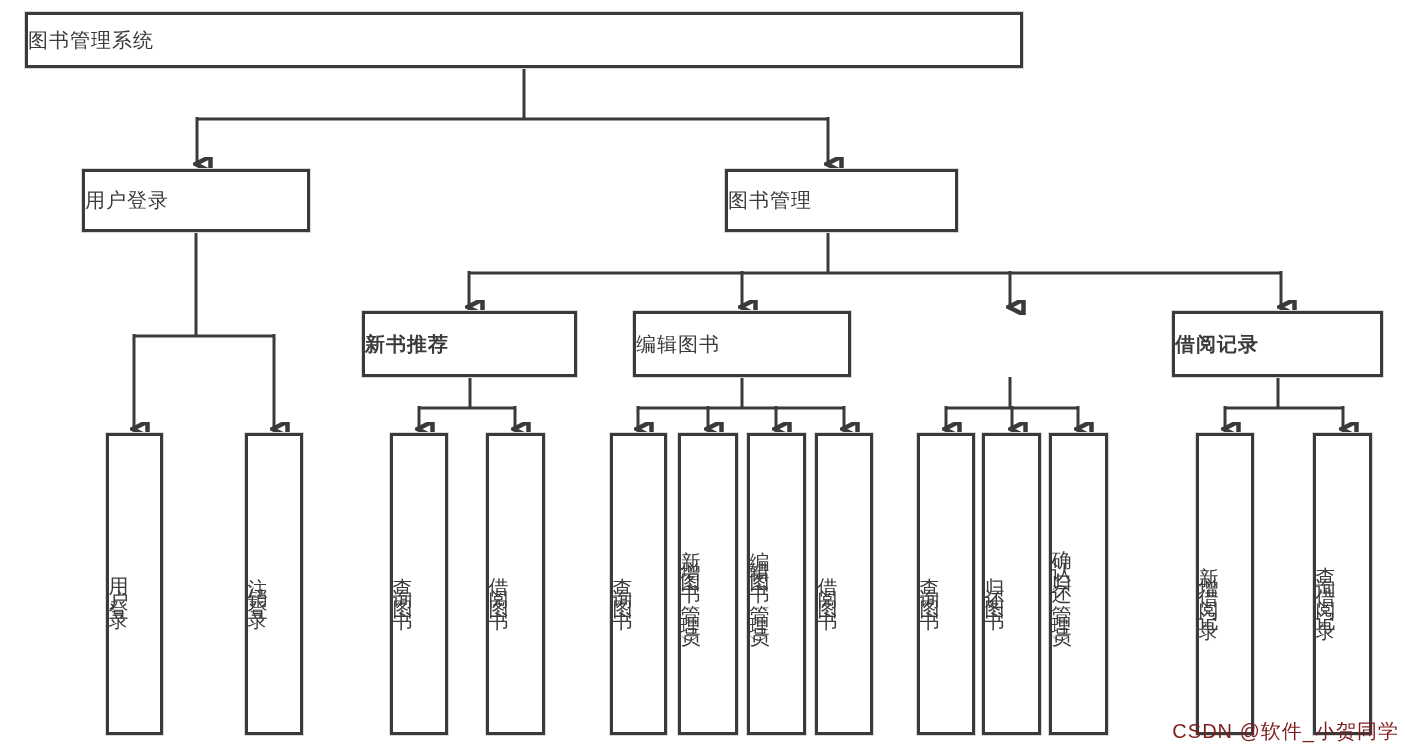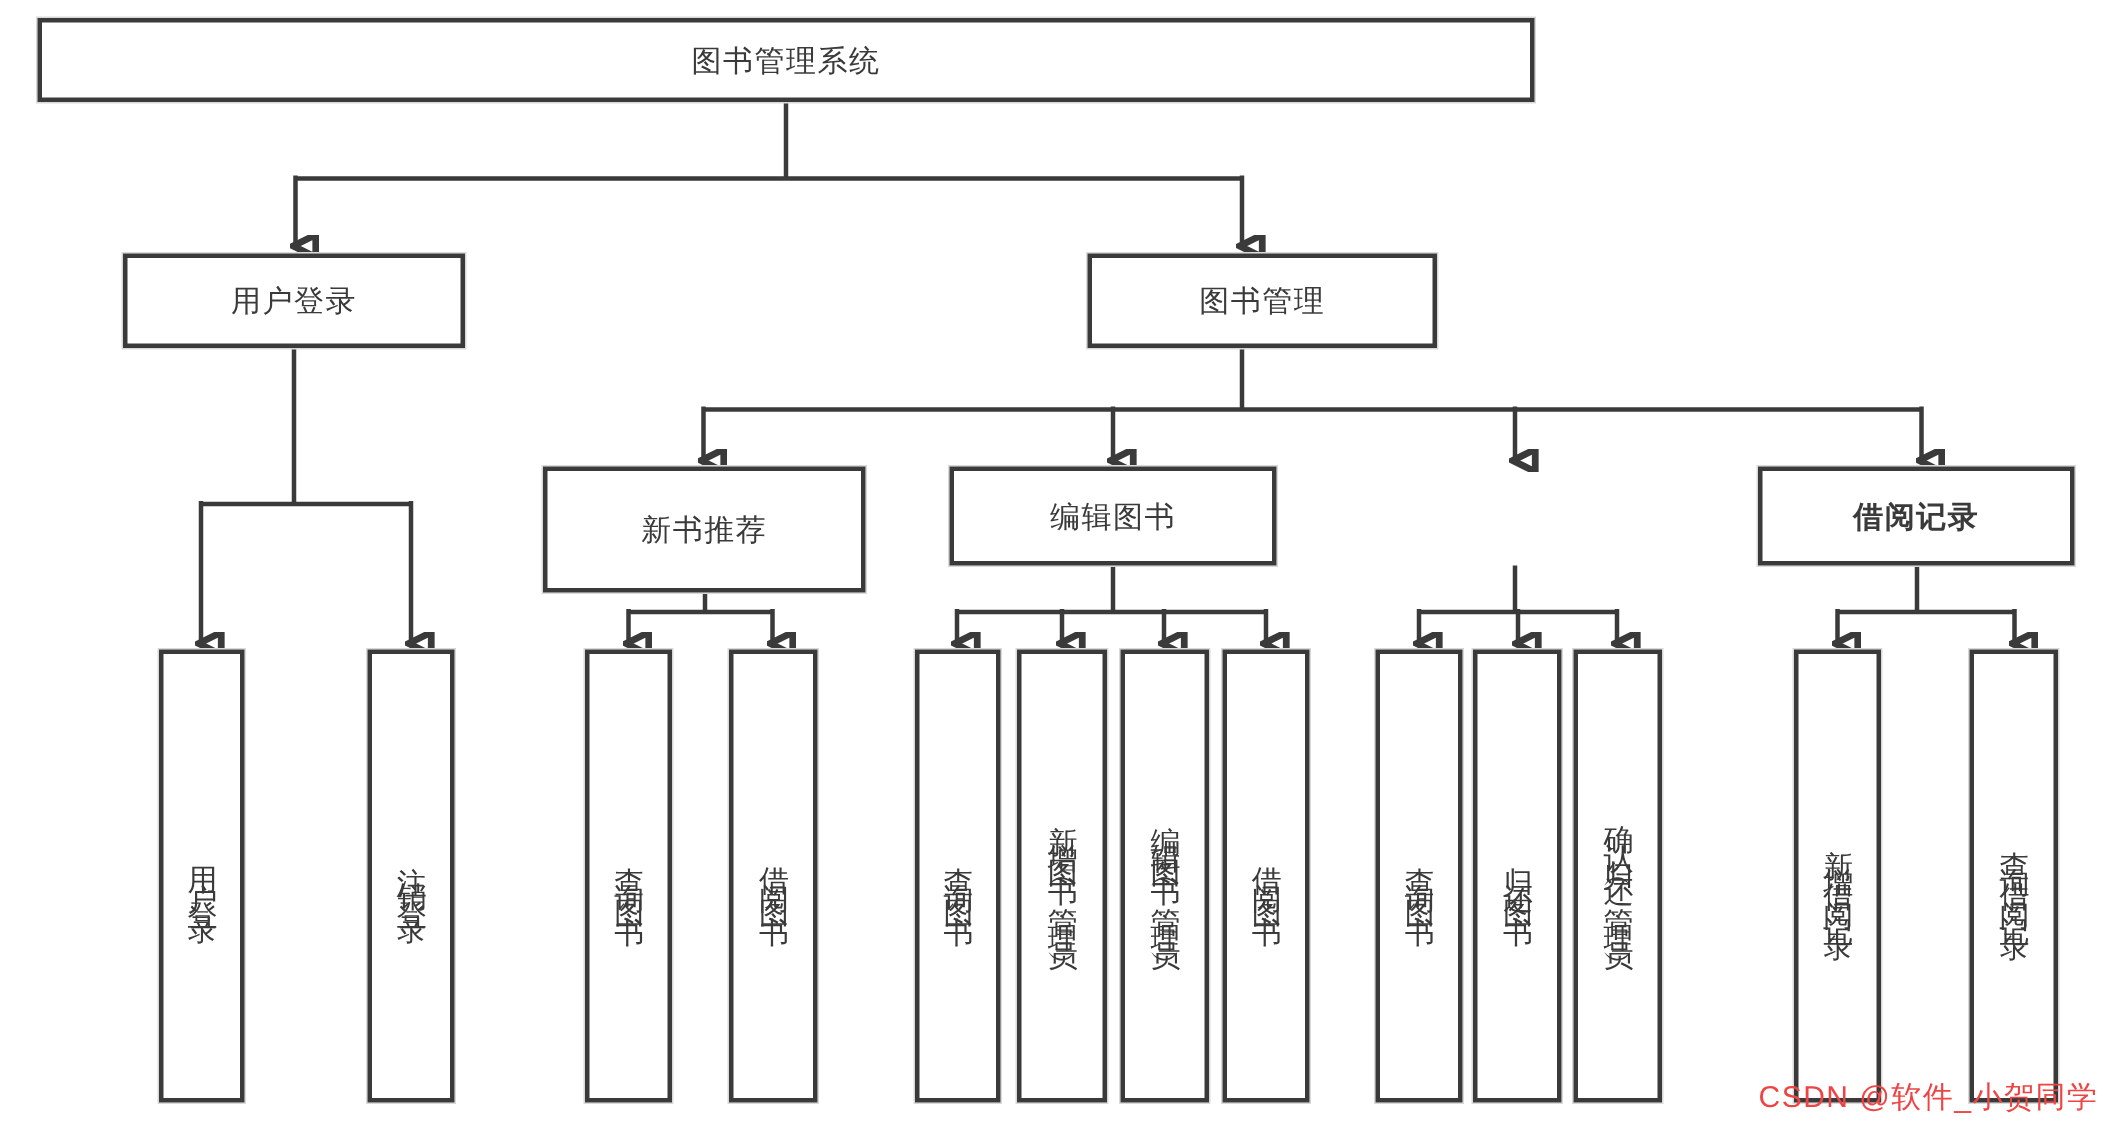--- a/index.html
+++ b/index.html
@@ -5,31 +5,31 @@
   html,body { margin:0; padding:0; background:#ffffff; }
   .stage {
     position:relative; width:1405px; height:747px; background:#ffffff;
     font-family:"Liberation Sans", sans-serif; overflow:hidden;
   }
   .connectors { position:absolute; left:0; top:0; width:1405px; height:747px; }
   .connectors path { stroke:#3a3a3a; stroke-width:3; fill:none; }
   .node {
     position:absolute; box-sizing:border-box; background:#ffffff;
     border:3px solid #3a3a3a; box-shadow:0 0 0 1px #d9d9d9;
-    display:flex; align-items:center; justify-content:center;
+    display:flex; align-items:center; justify-content:flex-start;
     color:#3a3a3a;
   }
   .hnode { font-size:20px; letter-spacing:1px; }
   .vnode .vtext {
     writing-mode:vertical-rl; text-orientation:mixed;
     font-size:20px; letter-spacing:11px; line-height:1;
   }
   .watermark {
     position:absolute; right:6px; bottom:2px; z-index:5;
-    color:#ef4444; font-size:20px; letter-spacing:1px;
+    color:#7f1d1d; font-size:20px; letter-spacing:1px;
   }
 </style>
 </head>
 <body>
 
 <div class="stage">
 
   <svg class="connectors" viewBox="0 0 1405 747" xmlns="http://www.w3.org/2000/svg">
     <defs>
       <marker id="arrow" viewBox="0 0 10 10" refX="5" refY="9" markerWidth="5" markerHeight="6.5" orient="auto">
@@ -82,21 +82,21 @@
     <span>图书管理系统</span>
   </div>
 
   <div class="node hnode" style="left:82px; top:169px; width:228px; height:63px;">
     <span>用户登录</span>
   </div>
   <div class="node hnode" style="left:712px; top:169px; width:233px; height:63px;margin-left:13px;">
     <span>图书管理</span>
   </div>
 
-  <div class="node hnode" style="left:362px; top:311px; width:215px; height:84px;">
+  <div class="node hnode" style="left:362px; top:311px; width:215px; height:66px;font-weight:bold;">
     <span>新书推荐</span>
   </div>
   <div class="node hnode" style="left:633px; top:311px; width:218px; height:66px;">
     <span>编辑图书</span>
   </div>
   <div class="node hnode" style="left:1172px; top:311px; width:211px; height:66px;font-weight:bold;">
     <span>借阅记录</span>
   </div>
 
   <div class="node vnode" style="left:106px; top:433px; width:57px; height:302px;">

